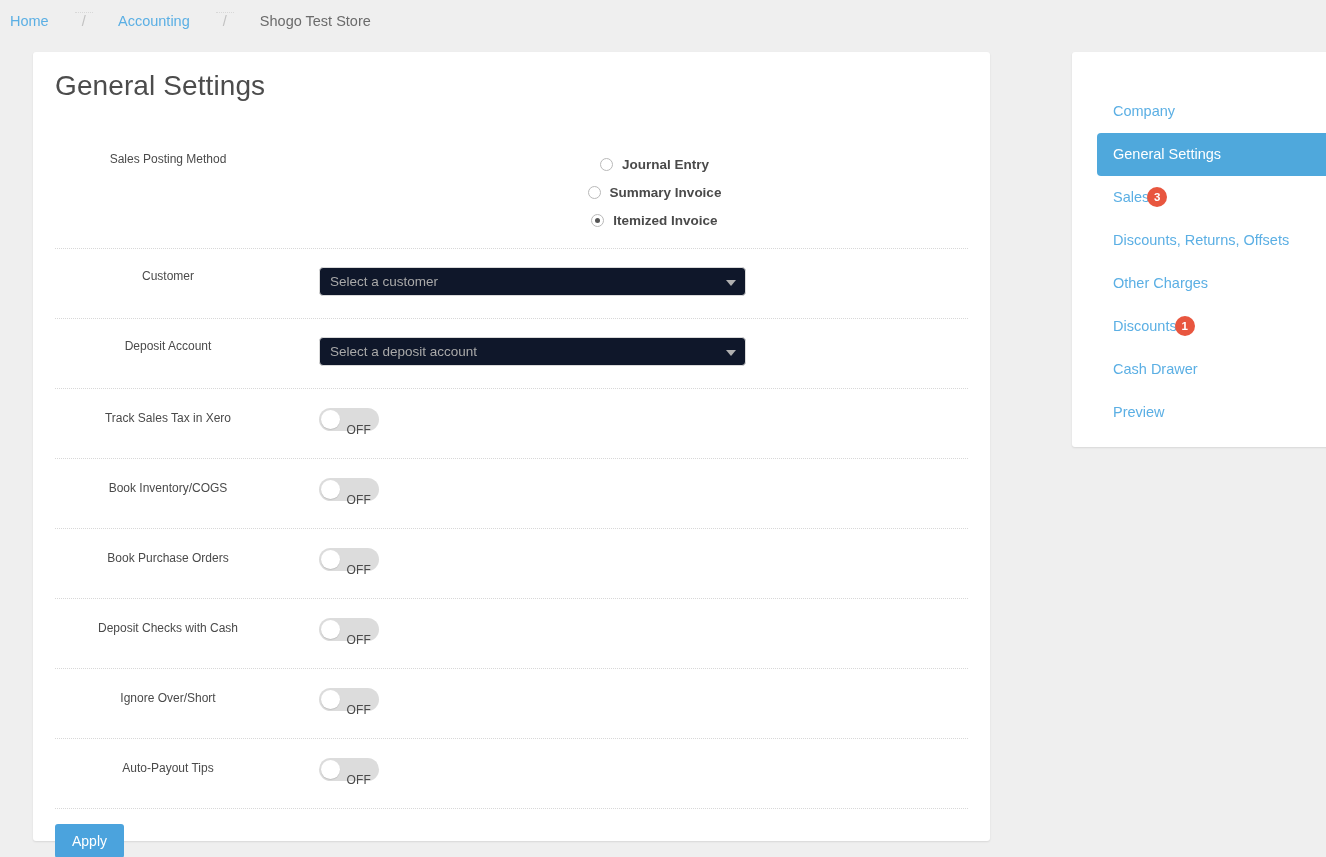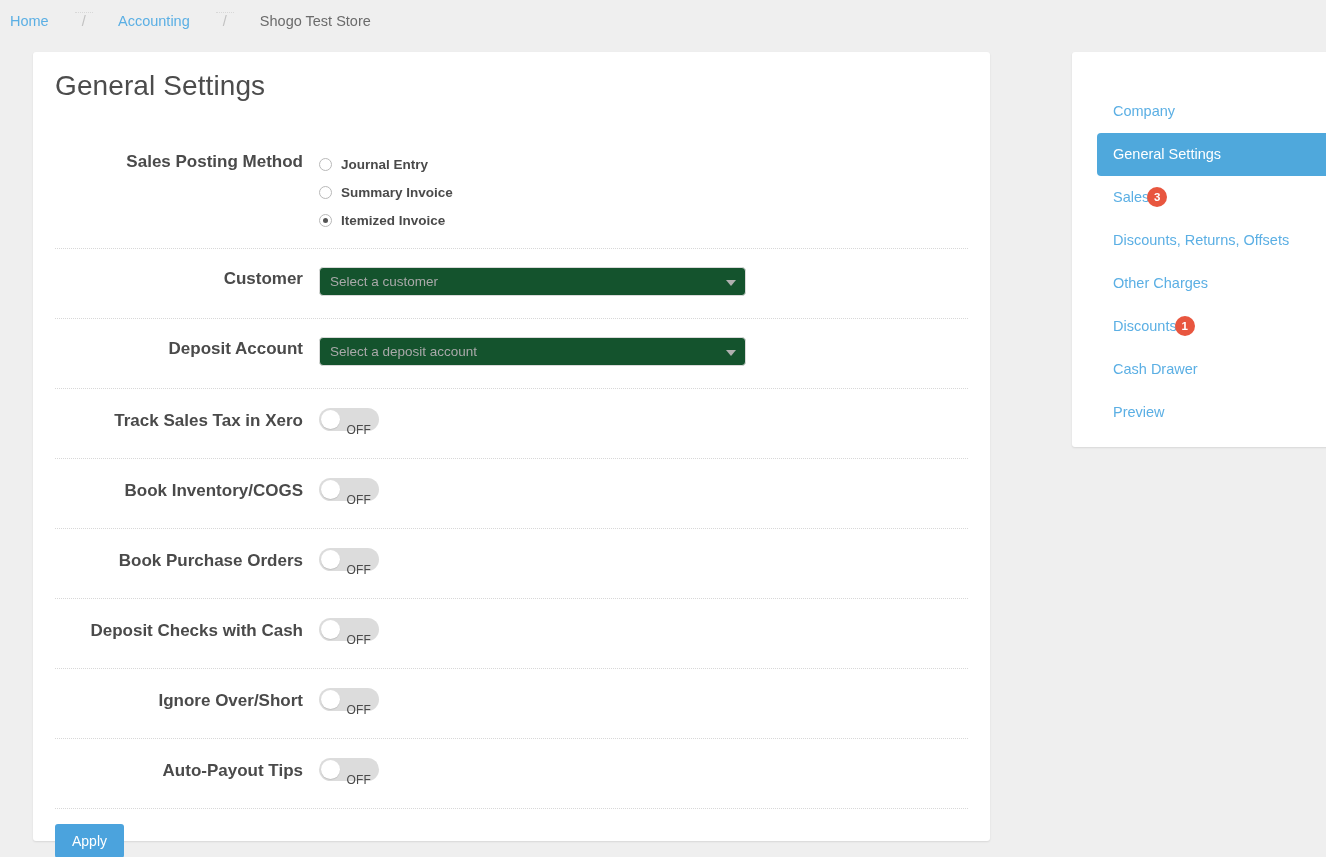--- a/index.html
+++ b/index.html
@@ -43,39 +43,40 @@
 
   
   .form { position: absolute; left: 0; top: 96px; width: 957px; }
   .row {
     position: relative;
     display: flex; align-items: flex-start;
     height: 69px;
   }
   .row.tall { height: 100px; align-items: flex-start; }
   .row .lbl {
-    width: 270px; text-align: right;
-    font-size: 17px; font-weight: bold; color: #4a4a4a;
+    width: 270px; text-align: center;
+    font-size: 12px; font-weight: normal; color: #4a4a4a;
     padding-right: 0px;
   }
   .row.radiorow .lbl { padding-top: 4px; }
   .row .ctl { flex: 1; padding-left: 16px; }
 
   .sep {
     position: relative;
     height: 0;
     border-top: 1px dotted #d8d8d8;
     margin: 0 22px 0 22px;
   }
 
   
   .radio-group { padding-top: 2px; }
   .radio-item {
     display: flex; align-items: center;
     height: 28px;
+    justify-content: center;
   }
   .radio-dot {
     width: 13px; height: 13px; border-radius: 50%;
     border: 1px solid #b9b9b9; background: #fff;
     display: inline-block; position: relative;
     flex: none;
   }
   .radio-dot.checked::after {
     content: ""; position: absolute;
     left: 3px; top: 3px; width: 5px; height: 5px;
@@ -84,21 +85,21 @@
   .radio-label {
     margin-left: 9px;
     font-size: 13.5px; font-weight: bold; color: #4a4a4a;
   }
 
   
   .select {
     position: relative;
     width: 427px; height: 29px;
     border: 1px solid #d9d9d9; border-radius: 4px;
-    background: #14532d;
+    background: #0f172a;
     display: flex; align-items: center;
     padding: 0 10px;
     margin-top: 2px;
   }
   .select .ph {
     font-size: 13.5px; color: #a9a9a9; font-weight: 400;
   }
   .select .caret {
     position: absolute; right: 9px; top: 50%;
     width: 0; height: 0; margin-top: -2px;

